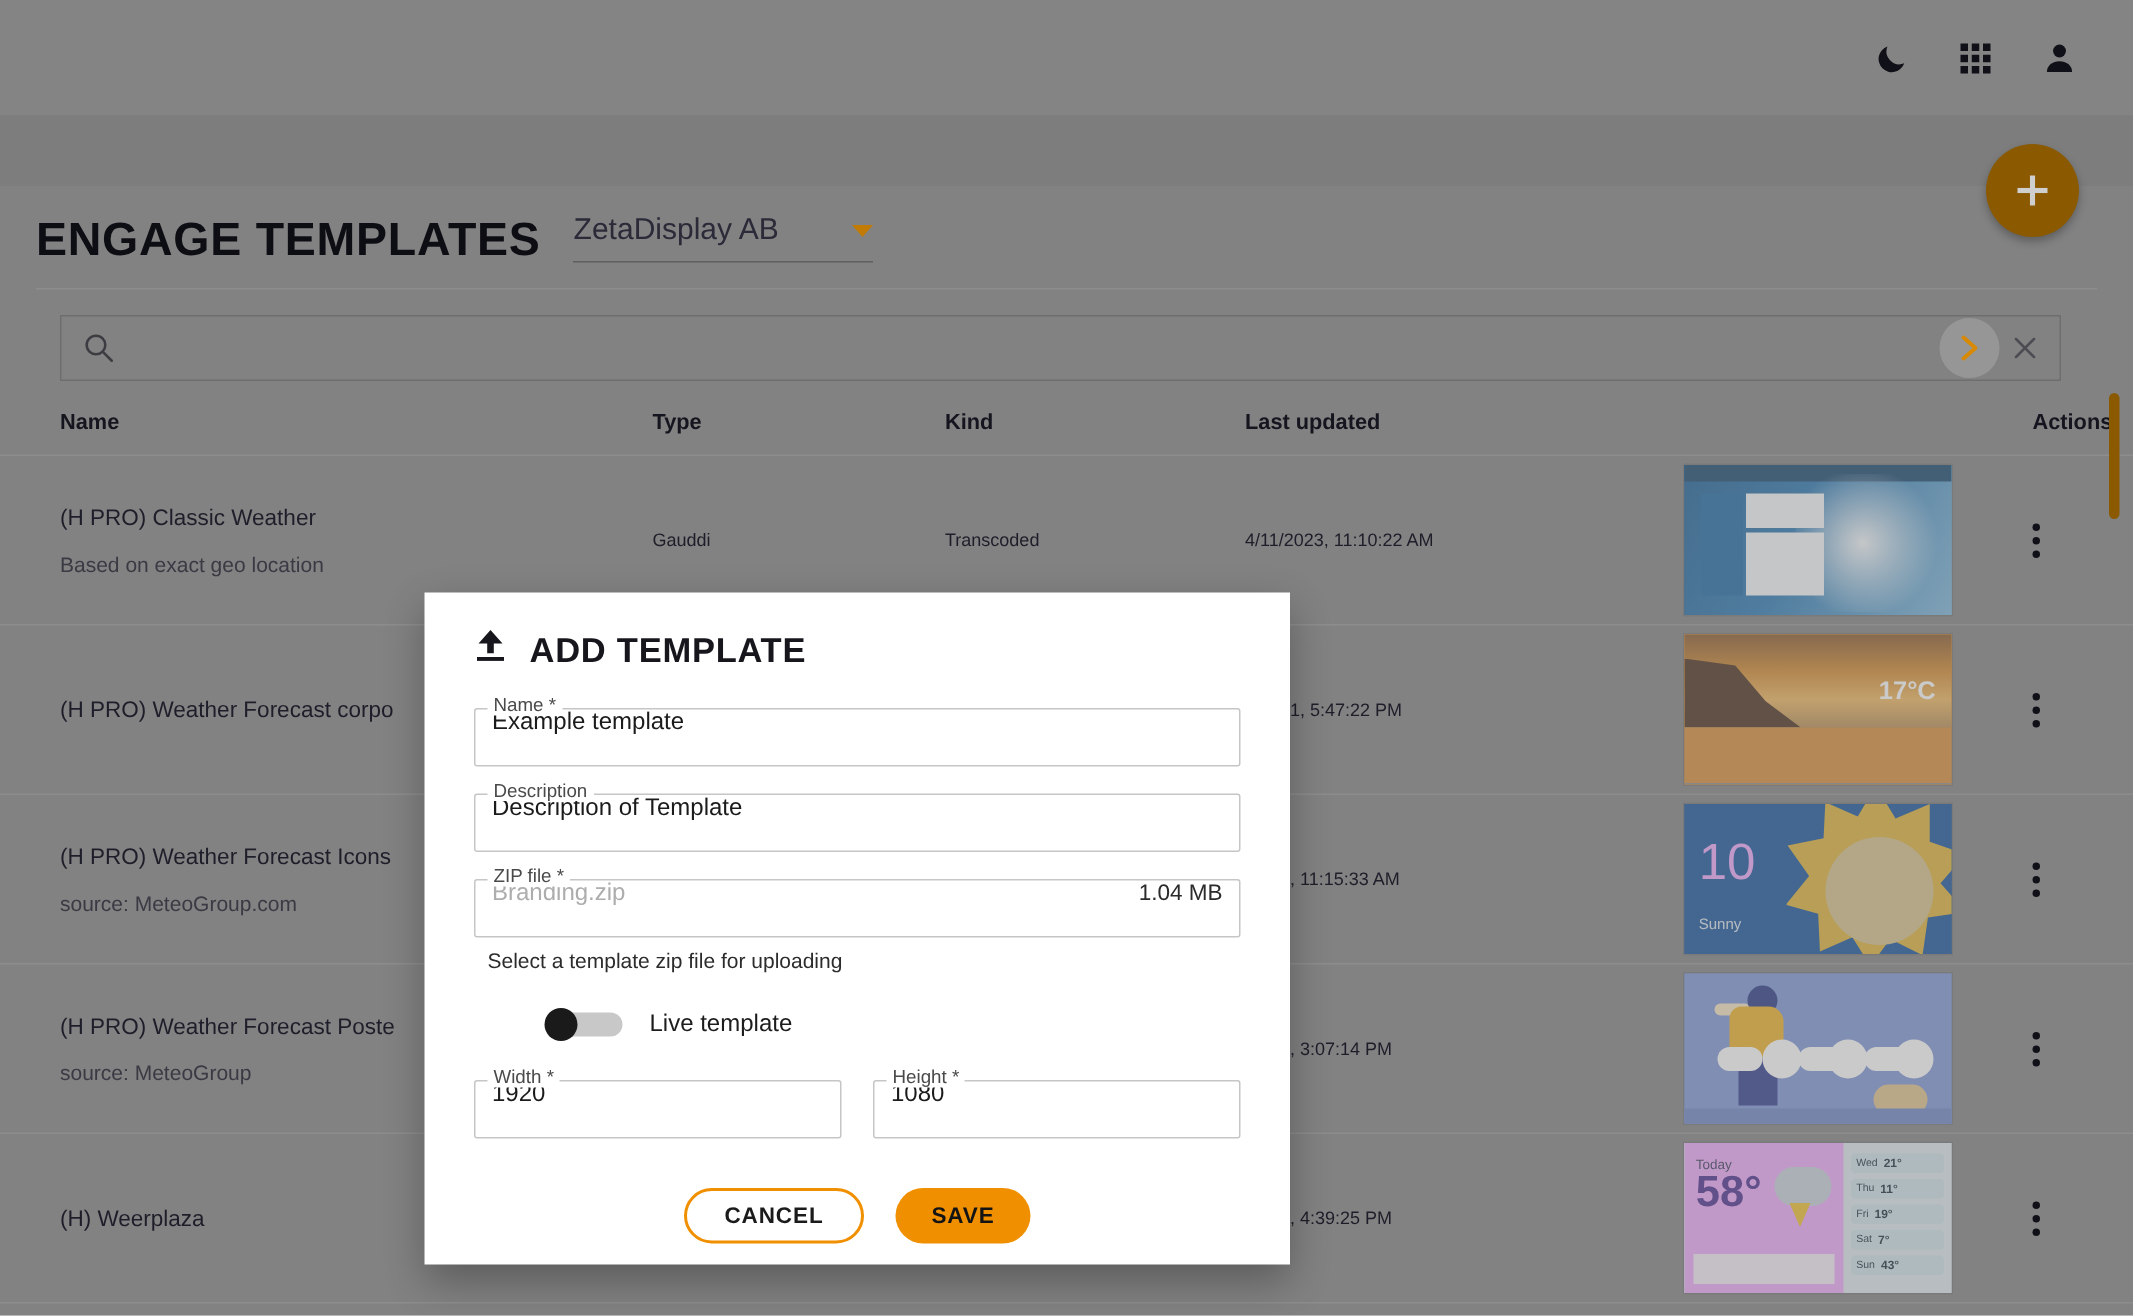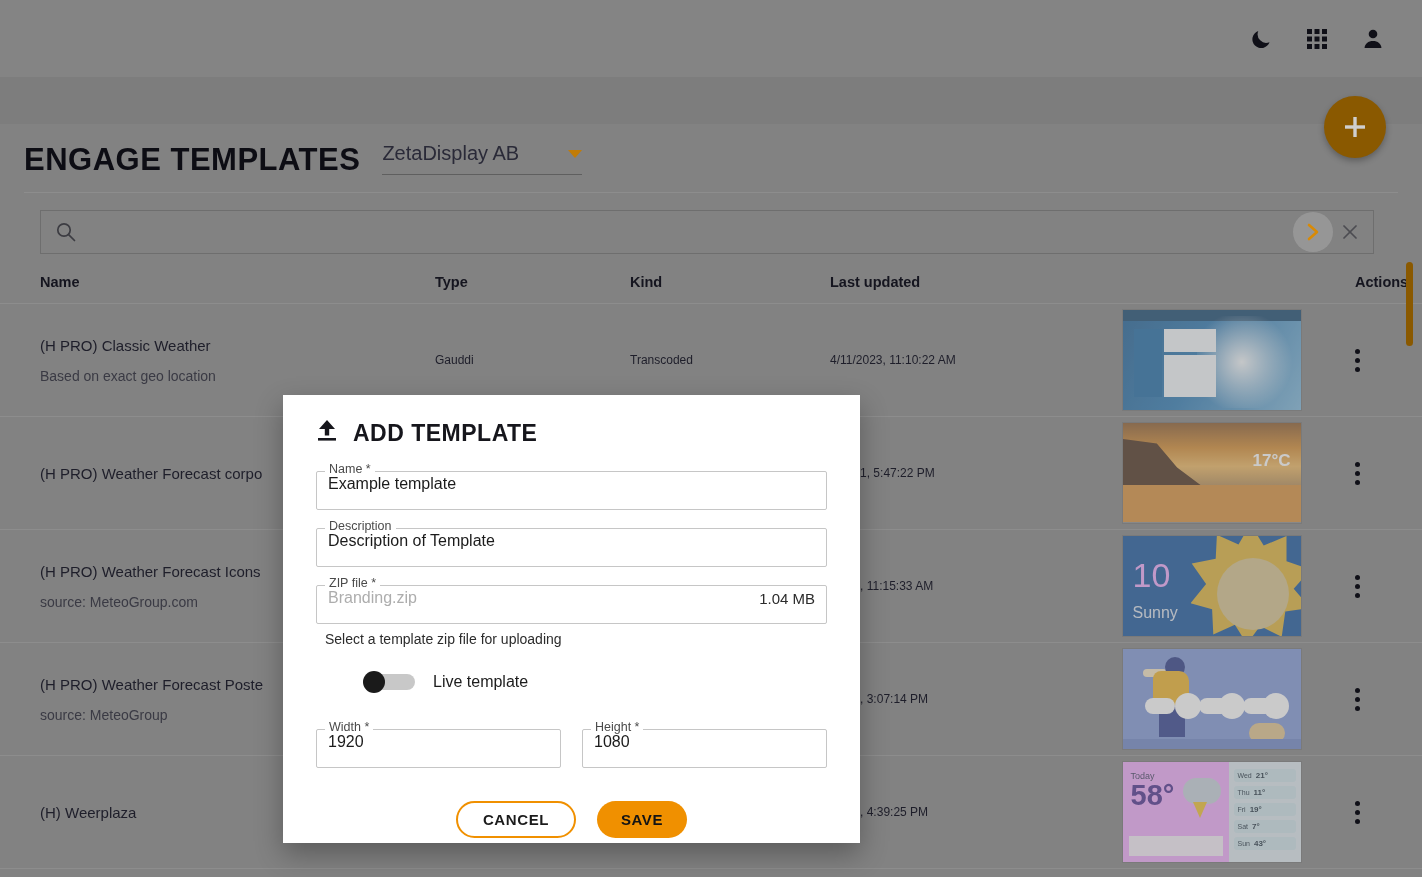--- a/index.html
+++ b/index.html
@@ -157,21 +157,21 @@
   .t2 .row > div:nth-child(3){ background:#e09152; }
   .t2 .row > div:nth-child(4){ background:#db874e; }
   .t2 .temp { position:absolute; right:10px; top:28px; color:#fff; font-size:17px; font-weight:bold; }
 
   
   .t3 { background:#18559e; }
   .t3 .star { position:absolute; right:-10px; top:-12px; width:120px; height:120px; background:#e0b437;
               clip-path: polygon(50% 0%,61% 18%,80% 10%,80% 31%,100% 38%,86% 54%,100% 70%,79% 73%,76% 94%,58% 85%,47% 100%,37% 84%,19% 92%,18% 71%,0 66%,13% 50%,1% 33%,21% 29%,22% 9%,40% 17%); }
   .t3 .disc { position:absolute; right:12px; top:22px; width:72px; height:72px; border-radius:50%; background:#d7c38d; }
   .t3 .num { position:absolute; left:10px; top:22px; color:#f0abfc; font-size:34px; font-weight:300; line-height:1; }
-  .t3 .deg { position:absolute; left:10px; bottom:14px; color:#dde4ee; font-size:16px; }
+  .t3 .deg { position:absolute; left:10px; bottom:14px; color:#dde4ee; font-size:10px; }
 
   
   .t4 { background:#8098d8; }
   .t4 .ground { position:absolute; left:0; right:0; bottom:0; height:10px; background:#6f87c9; }
   .t4 .jacket { position:absolute; left:30px; top:22px; width:36px; height:36px; background:#f0b429; border-radius:8px 10px 6px 6px; }
   .t4 .legs { position:absolute; left:36px; top:56px; width:26px; height:32px; background:#2f3f8f; }
   .t4 .head { position:absolute; left:42px; top:8px; width:20px; height:20px; border-radius:50%; background:#2a3a87; }
   .t4 .scarf{ position:absolute; left:20px; top:20px; width:24px; height:8px; background:#f6e6c3; border-radius:4px; }
   .t4 .dog  { position:absolute; right:16px; bottom:6px; width:36px; height:20px; border-radius:10px; background:#e2c48e; }
   .t4 .b { position:absolute; width:26px; height:26px; border-radius:50%; background:#fff; }
@@ -213,38 +213,38 @@
     display: flex; align-items: center; gap: 15px; margin-bottom: 24px;
   }
   .modal-title h2 {
     font-size: 23px; font-weight: bold; letter-spacing: .5px; color: #16161c;
   }
 
   
   .field { position: relative; margin-bottom: 18px; }
   .field .box {
     border: 1px solid #c6c6c6; height: 39px; border-radius: 2px;
-    display: flex; align-items: flex-end; padding: 16px 11px;
+    display: flex; align-items: flex-start; padding: 0 11px;
     background: #fff;
   }
   .field .lbl {
     position: absolute; left: 9px; top: -8px;
     background: #fff; padding: 0 4px;
     font-size: 12.5px; color: #4a4a4a; line-height: 1;
   }
   .field .val {
     border: none; outline: none; background: transparent;
     font-size: 16px; color: #1b1b1b; width: 100%;
     font-family: "Liberation Sans", sans-serif;
   }
   .field .val.muted { color: #adadad; }
   .field .size { font-size: 15px; color: #2b2b2b; white-space: nowrap; }
   .hint { font-size: 14px; color: #2c2c2c; margin: -11px 0 0 9px; }
 
-  .toggle-row { display: flex; align-items: center; gap: 18px; margin: 24px 0 36px 3px; padding-left: 44px; }
+  .toggle-row { display: flex; align-items: center; gap: 18px; margin: 24px 0 26px 3px; padding-left: 44px; }
   .switch { position: relative; width: 52px; height: 22px; }
   .switch .track {
     position: absolute; left: 10px; top: 3px; width: 42px; height: 16px;
     background: #c8c8c8; border-radius: 8px;
   }
   .switch .knob {
     position: absolute; left: 0; top: 0; width: 22px; height: 22px;
     border-radius: 50%; background: #1a1a1a;
   }
   .toggle-label { font-size: 16px; color: #1c1c1c; }

